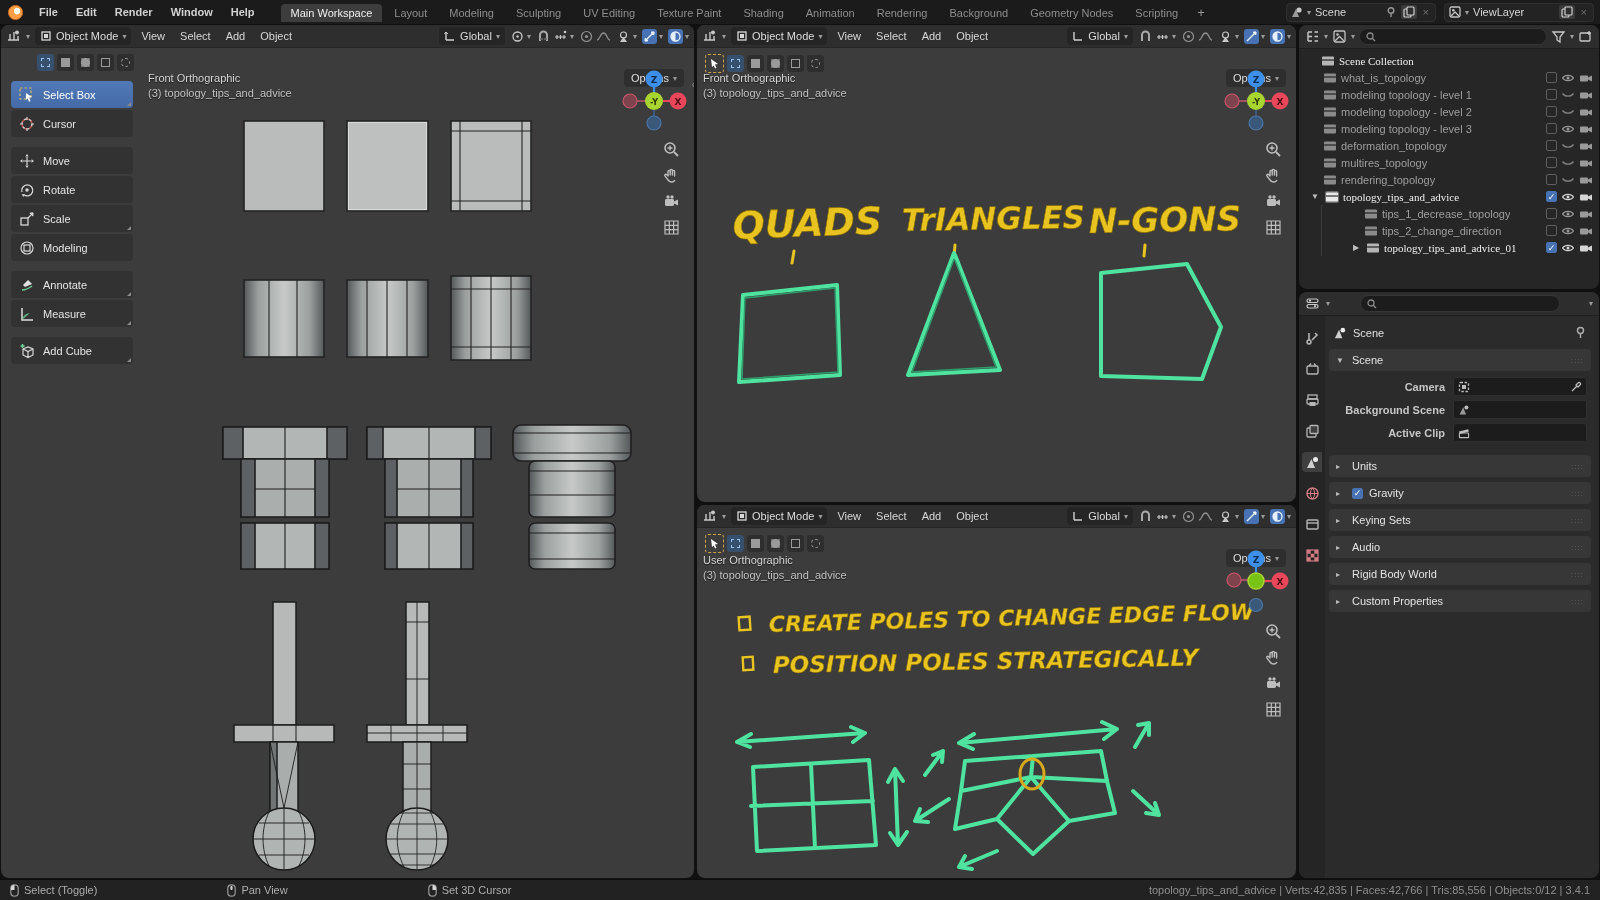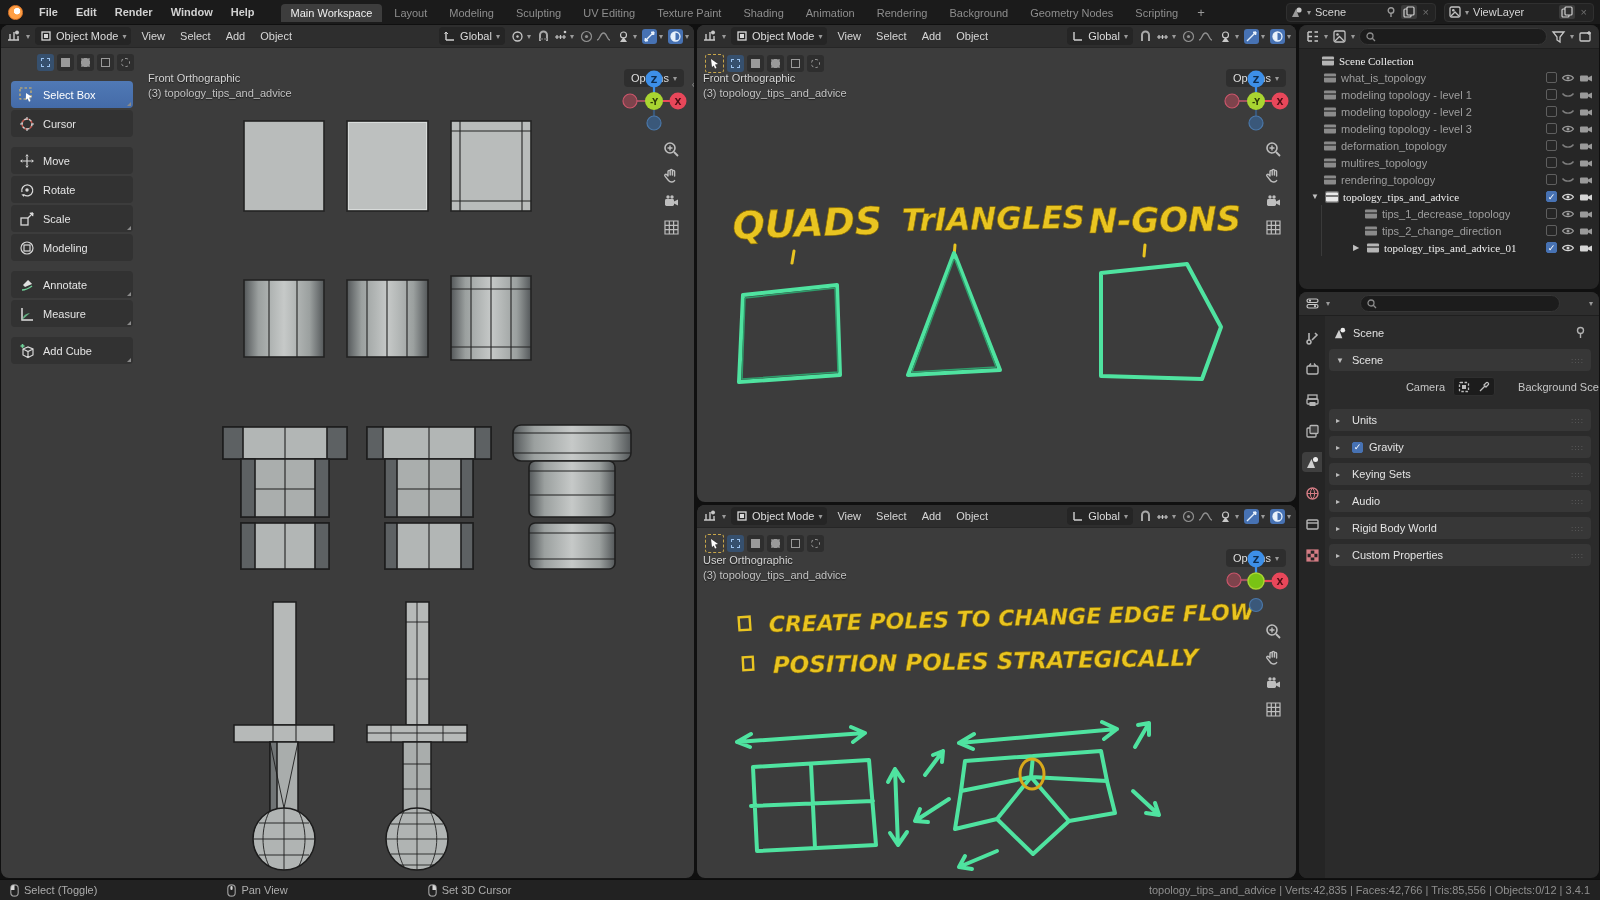--- a/index.html
+++ b/index.html
@@ -92,21 +92,21 @@
   .tabstrip { position:absolute; left:0; top:24px; bottom:0; width:26px; background:#252525;
     display:flex; flex-direction:column; align-items:center; padding-top:12px; gap:11px; }
   .tab-ic { width:20px; height:20px; border-radius:4px 0 0 4px; display:flex;
     align-items:center; justify-content:center; }
   .tab-ic.active { background:#3f3f3f; }
   .pr-body { position:absolute; left:26px; right:0; top:24px; bottom:0; padding:6px 8px 0 4px; }
   .crumb { display:flex; align-items:center; gap:6px; height:22px; color:#e0e0e0; padding:0 4px; }
   .panel-hdr { background:#373737; border-radius:4px; height:22px; display:flex;
     align-items:center; gap:6px; padding:0 7px; color:#e3e3e3; margin-top:5px; }
   .panel-hdr .drag { margin-left:auto; color:#6a6a6a; font-size:8px; letter-spacing:1px; }
-  .panel-body { padding:6px 4px 8px 4px; display:flex; gap:4px; }
+  .panel-body { padding:6px 4px 8px 4px; display:flex; flex-direction:column; gap:4px;font-weight:bold; }
   .field-row { display:flex; align-items:center; gap:8px; height:19px; }
   .field-label { width:112px; text-align:right; color:#c6c6c6; flex:0 0 112px; }
   .field { flex:1; background:#1c1c1c; border:1px solid #2f2f2f; border-radius:3px; height:19px;
     display:flex; align-items:center; padding:0 4px; gap:4px; }
   .tri { font-size:8px; color:#bdbdbd; width:10px; }
 
   
   .statusbar { left:0; top:879px; width:1600px; height:21px; background:#222222;
     border-top:1px solid #0d0d0d; display:flex; align-items:center; padding:0 10px;
     color:#adadad; }

